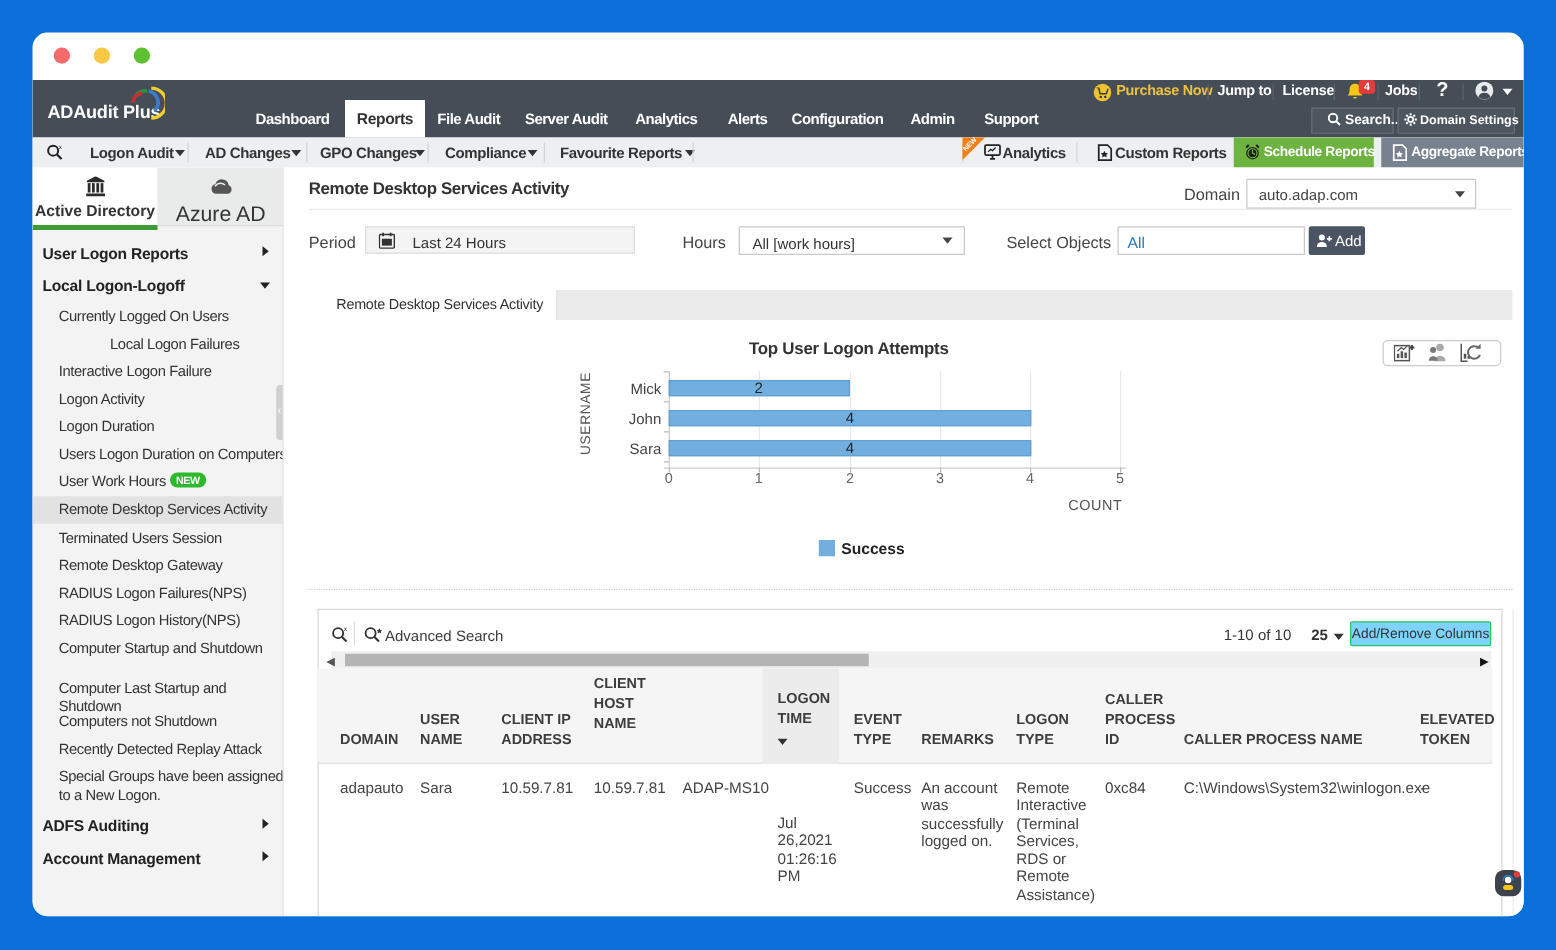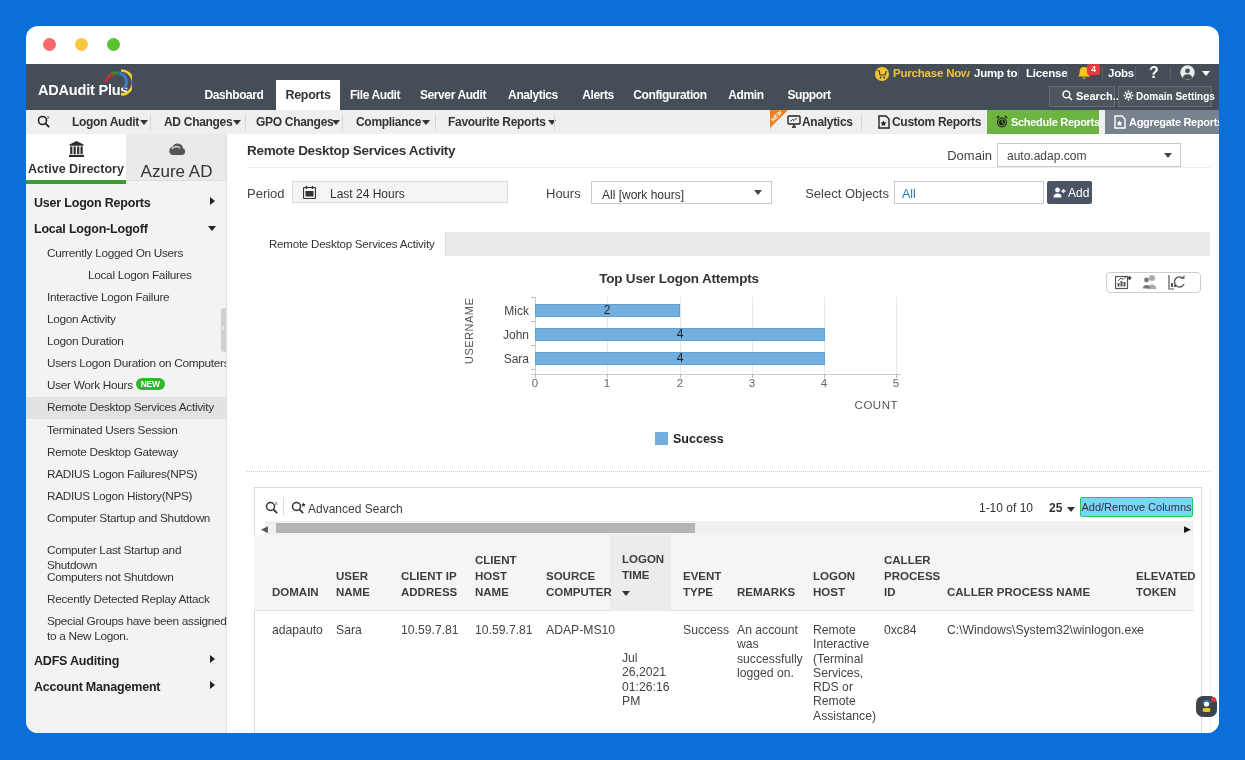--- a/index.html
+++ b/index.html
@@ -333,27 +333,26 @@
  <div class="ab" style="left:38px;top:387px;width:928px;height:14px;background:#f0f0f0;"></div>
  <div class="ab" style="left:34px;top:390px;font-size:9px;color:#555;">◀</div>
  <div class="ab" style="left:957px;top:390px;font-size:9px;color:#111;">▶</div>
  <div class="ab" style="left:49px;top:389px;width:419px;height:10px;background:#b4b4b4;"></div>
 
  <div class="ab" style="left:27px;top:401px;width:940px;height:76px;background:#f5f5f5;border-bottom:1px solid #e0e0e0;box-sizing:border-box;"></div>
  <div class="ab" style="left:383px;top:401px;width:61px;height:76px;background:#ececec;"></div>
  <div class="hc" style="left:27px;top:401px;width:70px;height:76px;padding-left:18px;">DOMAIN</div>
  <div class="hc" style="left:97px;top:401px;width:65px;height:76px;">USER NAME</div>
  <div class="hc" style="left:162px;top:401px;width:74px;height:76px;">CLIENT IP ADDRESS</div>
- <div class="hc" style="left:236px;top:401px;width:71px;height:76px;">CLIENT HOST NAME</div>
- <div class="hc" style="left:307px;top:401px;width:76px;height:76px;">SOURCE COMPUTER</div>
+ <div class="hc" style="left:236px;top:388px;width:71px;height:76px;">CLIENT HOST NAME</div>
  <div class="hc" style="left:383px;top:401px;width:61px;height:76px;padding-bottom:28px;">LOGON TIME</div>
  <div class="chev" style="left:395px;top:457px;border-top-color:#333;"></div>
  <div class="hc" style="left:444px;top:401px;width:54px;height:76px;">EVENT TYPE</div>
  <div class="hc" style="left:498px;top:401px;width:76px;height:76px;">REMARKS</div>
- <div class="hc" style="left:574px;top:401px;width:71px;height:76px;">LOGON HOST</div>
+ <div class="hc" style="left:574px;top:401px;width:71px;height:76px;">LOGON TYPE</div>
  <div class="hc" style="left:645px;top:401px;width:63px;height:76px;">CALLER PROCESS ID</div>
  <div class="hc" style="left:708px;top:401px;width:189px;height:76px;">CALLER PROCESS NAME</div>
  <div class="hc" style="left:897px;top:401px;width:70px;height:76px;">ELEVATED TOKEN</div>
 
  <div class="dc" style="left:27px;width:70px;padding-left:18px;">adapauto</div>
  <div class="dc" style="left:97px;width:65px;">Sara</div>
  <div class="dc" style="left:162px;width:74px;">10.59.7.81</div>
  <div class="dc" style="left:236px;width:71px;">10.59.7.81</div>
  <div class="dc" style="left:307px;width:76px;white-space:nowrap;">ADAP-MS10</div>
  <div class="dc" style="left:383px;width:61px;margin-top:28px;">Jul<br>26,2021<br>01:26:16<br>PM</div>

